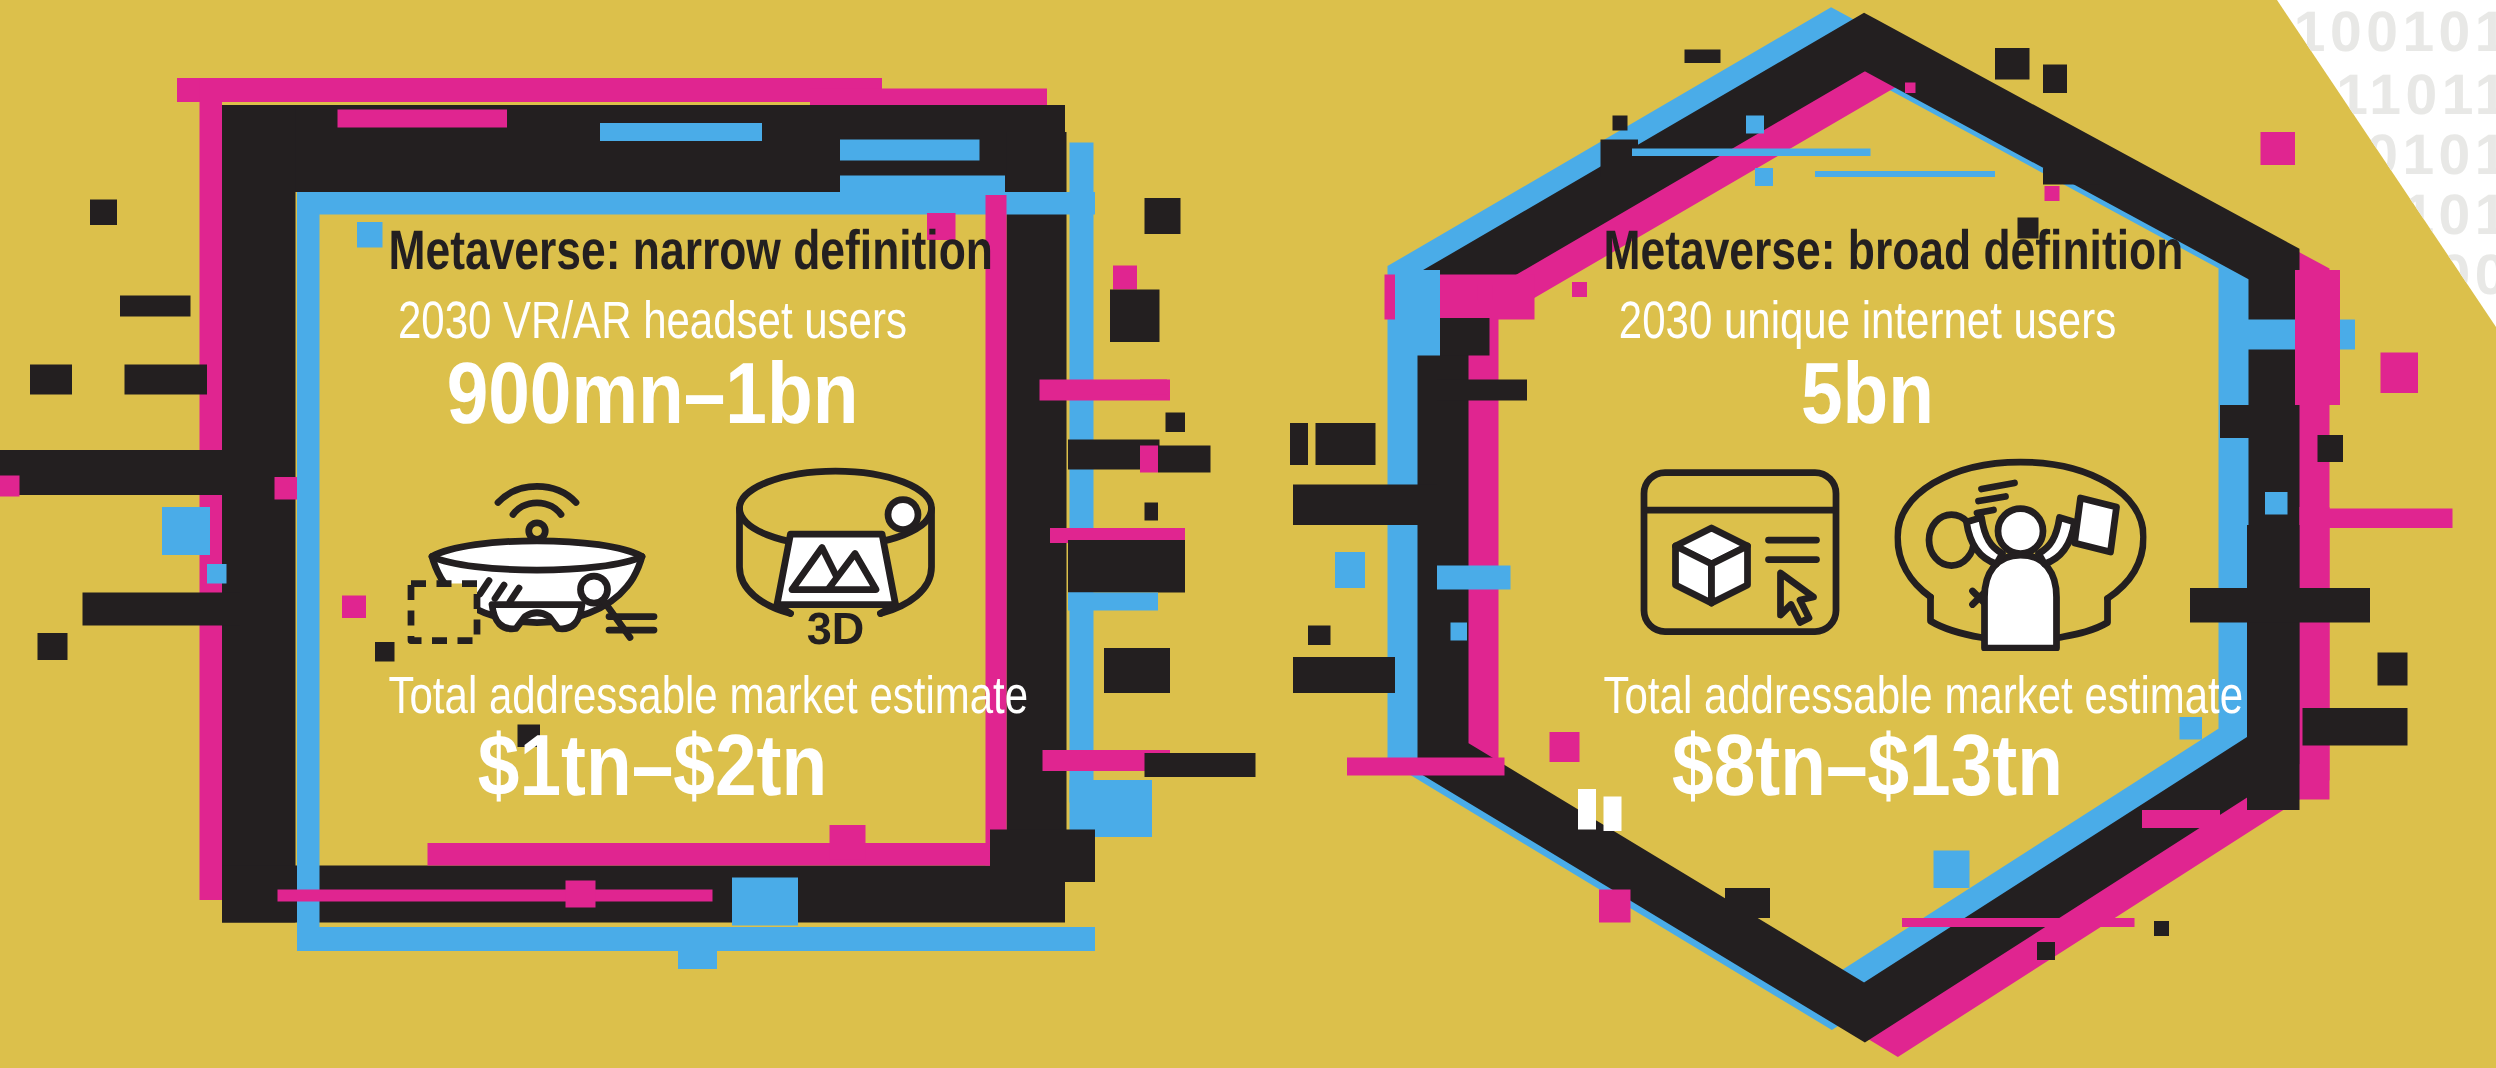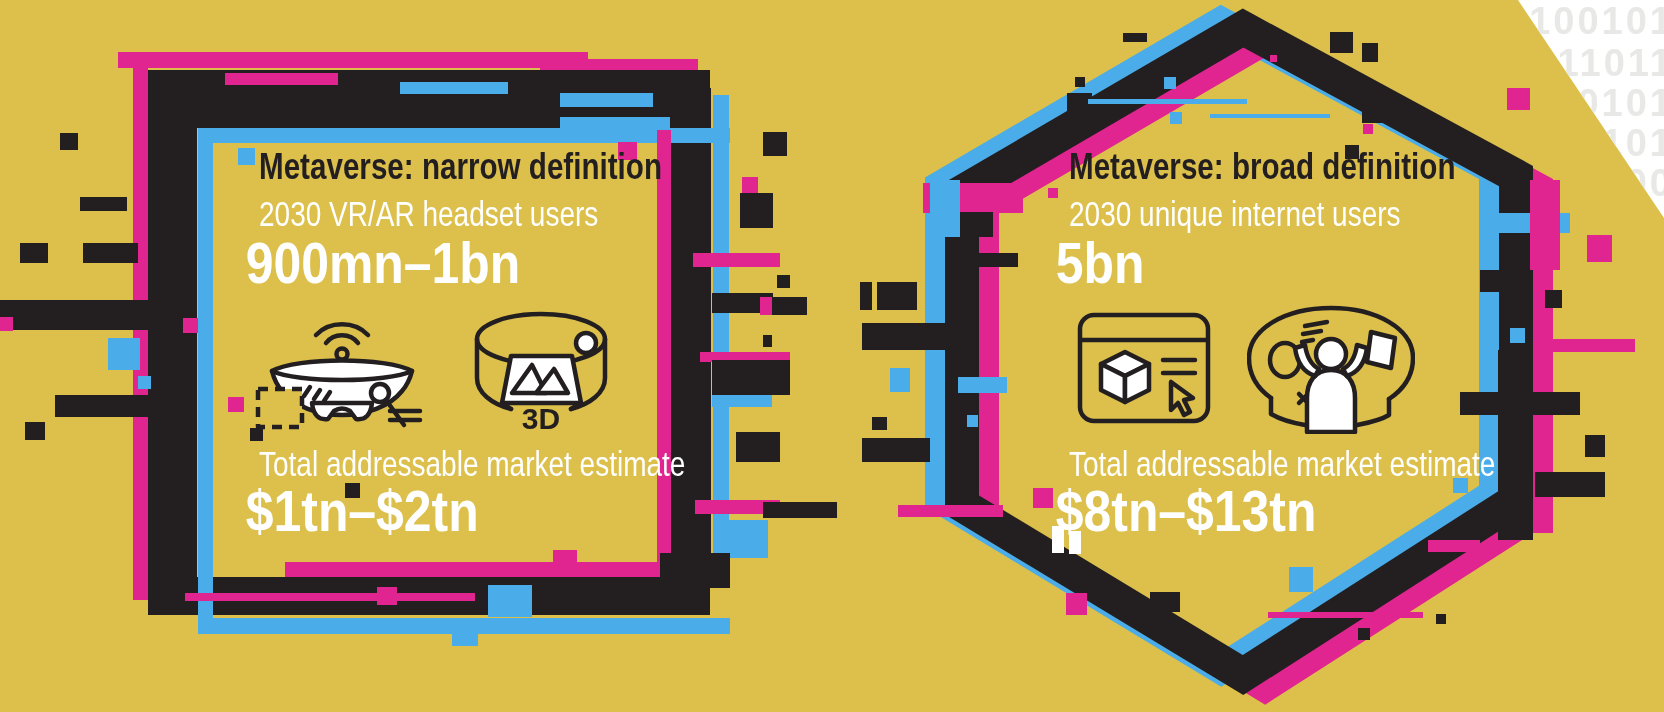--- a/index.html
+++ b/index.html
@@ -12,26 +12,26 @@
          background:var(--background);}
   svg.art{position:absolute;left:0;top:0}
   .f-k{fill:var(--black)} .f-m{fill:var(--magenta)} .f-c{fill:var(--cyan)}
   .f-w{fill:var(--white)}
   .hex{fill:none;stroke-linejoin:miter}
   .hex-c{stroke:var(--cyan);stroke-width:30}
   .hex-m{stroke:var(--magenta);stroke-width:30}
   .hex-k{stroke:var(--black);stroke-width:34}
   .binary{fill:var(--binary_gray);font-weight:bold;font-size:38px;letter-spacing:3px;
           font-family:"Liberation Sans",sans-serif}
-  .panel-content{position:absolute;width:440px;height:430px;text-align:left}
+  .panel-content{position:absolute;width:440px;height:430px;text-align:center}
   .t{position:absolute;left:0;width:100%;line-height:1;white-space:nowrap}
   .t-title{top:0;font-size:37px;font-weight:bold;color:var(--black);transform:scaleX(.8)}
   .t-sub{top:48px;font-size:35px;color:var(--white);transform:scaleX(.8)}
   .t-value{top:86px;font-size:58px;font-weight:bold;color:var(--white);transform:scaleX(.86)}
-  .icons-row{position:absolute;top:152px;left:0;width:100%;height:136px;
+  .icons-row{position:absolute;top:152px;left:16px;width:100%;height:136px;
              display:flex;justify-content:center;align-items:center;gap:34px}
   .t-mlabel{top:298px;font-size:35px;color:var(--white);transform:scaleX(.8)}
   .t-mvalue{top:334px;font-size:58px;font-weight:bold;color:var(--white);transform:scaleX(.86)}
   .icon{display:block}
   .icon .ln{stroke:var(--black);fill:none;stroke-width:4.5;stroke-linecap:round;stroke-linejoin:round}
   .icon .wf{stroke:var(--black);fill:var(--white);stroke-width:4.5;stroke-linejoin:round}
   .icon .yf{stroke:var(--black);fill:var(--background);stroke-width:4.5;stroke-linejoin:round}
   .icon text{stroke:none;fill:var(--black);font-weight:bold;font-family:"Liberation Sans",sans-serif}
 </style>
 </head>

